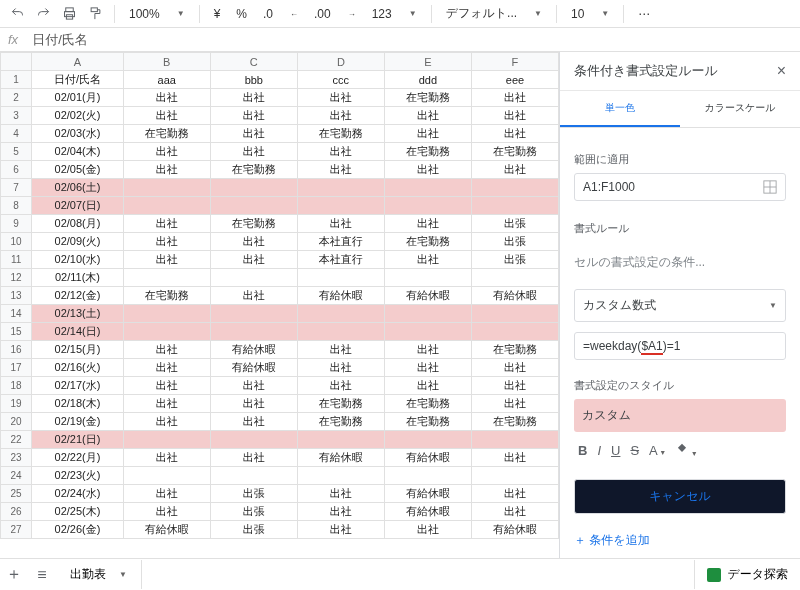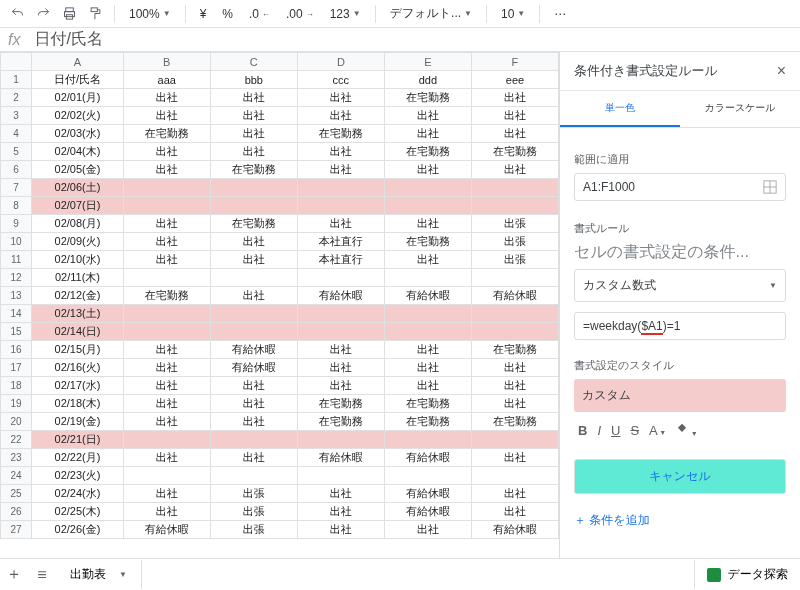--- a/index.html
+++ b/index.html
@@ -1,22 +1,22 @@
 <!DOCTYPE html>
 <html><head>
 <meta charset="utf-8">
 <style>
 * { box-sizing: border-box; margin: 0; padding: 0; font-family: Arial, "Hiragino Sans", sans-serif; }
 body { width: 800px; height: 590px; overflow: hidden; background: #fff; display: flex; flex-direction: column; }
 .topbar { height: 28px; border-bottom: 1px solid #e0e0e0; display: flex; align-items: center; padding: 0 6px; gap: 4px; font-size: 12px; color: #333; }
 .tb-btn { width: 22px; height: 22px; display: flex; align-items: center; justify-content: center; cursor: pointer; border-radius: 2px; }
 .tb-sep { width: 1px; height: 18px; background: #e0e0e0; margin: 0 4px; }
-.tb-text { padding: 0 6px; cursor: pointer; display: flex; align-items: center; gap: 3px; }
+.tb-text { padding: 0 6px; cursor: pointer; display: flex; align-items: center; gap: 17px; }
 .caret { font-size: 8px; color: #666; }
-.fxbar { height: 24px; border-bottom: 1px solid #e0e0e0; display: flex; align-items: center; padding: 0 8px; font-size: 16px; color: #555; }
+.fxbar { height: 24px; border-bottom: 1px solid #e0e0e0; display: flex; align-items: center; padding: 0 8px; font-size: 13px; color: #555; }
 .fx { font-style: italic; color: #999; margin-right: 14px; }
 .main { flex: 1; display: flex; overflow: hidden; }
 .sheet { flex: 1; display: flex; flex-direction: column; overflow: hidden; border-right: 1px solid #dadce0; }
 .grid-wrap { flex: 1; overflow: auto; }
 table.grid { border-collapse: collapse; font-size: 11px; color: #222; table-layout: fixed; width: 100%; }
 table.grid th, table.grid td { border: 1px solid #e0e0e0; text-align: center; height: 18px; padding: 0 4px; }
 table.grid th { background: #f8f9fa; font-weight: normal; color: #666; }
 th.rownum { width: 28px; background: #f8f9fa; font-size: 10px; }
 th.colA { width: 82px; }
 th.colX { width: 78px; }
@@ -34,21 +34,21 @@
 .sec-label { font-size: 11px; color: #5f6368; margin: 10px 0 6px; }
 .ipt { width: 100%; border: 1px solid #dadce0; border-radius: 3px; padding: 6px 8px; font-size: 12px; color: #3c4043; display: flex; align-items: center; justify-content: space-between; }
 .ipt .grid-ic { width: 14px; height: 14px; opacity: .6; }
 .sel-box { width: 100%; border: 1px solid #dadce0; border-radius: 3px; padding: 7px 8px; font-size: 12px; display: flex; justify-content: space-between; align-items: center; margin-bottom: 10px; }
 .formula span.hl { border-bottom: 2px solid #d93025; }
 .style-prev { background: #f4cccc; padding: 8px; border-radius: 3px; font-size: 12px; margin-bottom: 8px; }
 .fmt-row { display: flex; gap: 10px; align-items: center; color: #5f6368; font-size: 13px; padding: 2px 4px; }
 .fmt-row span { cursor: pointer; }
 .btns { display: flex; gap: 10px; margin-top: 18px; }
 .btn { flex: 1; text-align: center; padding: 8px 0; border-radius: 3px; cursor: pointer; font-size: 12px; }
-.btn.cancel { border: 1px solid #dadce0; color: #1a73e8; background: #5eead4; }
+.btn.cancel { border: 1px solid #dadce0; color: #1a73e8; background: #0f172a; }
 .btn.done { background: #1e8e3e; color: #fff; }
 .add-cond { color: #1a73e8; font-size: 12px; margin-top: 18px; cursor: pointer; }
 .bottom { height: 32px; border-top: 1px solid #e0e0e0; display: flex; align-items: center; font-size: 12px; }
 .bt-btn { width: 28px; text-align: center; color: #5f6368; cursor: pointer; font-size: 16px; }
 .sheet-tab { padding: 6px 14px; border-right: 1px solid #e0e0e0; cursor: pointer; display: flex; align-items: center; gap: 13px; }
 .explore { margin-left: auto; padding: 6px 12px; cursor: pointer; display: flex; align-items: center; gap: 6px; border-left: 1px solid #e0e0e0; }
 .explore .eic { width: 14px; height: 14px; background: #1e8e3e; border-radius: 2px; }
 svg.ic { width: 15px; height: 15px; stroke: #5f6368; stroke-width: 1.6; fill: none; }
 </style>
 </head>
@@ -383,21 +383,21 @@
       <div class="sec-label">範囲に適用</div>
       <div class="ipt">
         <span>A1:F1000</span>
         <svg class="grid-ic" viewBox="0 0 16 16" stroke="#5f6368" fill="none">
             <rect x="1" y="1" width="14" height="14"></rect>
             <path d="M1 8h14M8 1v14"></path>
           </svg>
       </div>
 
       <div class="sec-label" style="margin-top:20px">書式ルール</div>
-      <div style="font-size:16px;color:#80868b;margin:6px 0">セルの書式設定の条件...</div>
+      <div style="font-size:12px;color:#80868b;margin:18px 0">セルの書式設定の条件...</div>
       <div class="sel-box">
         <span>カスタム数式</span>
         <span class="caret">▼</span>
       </div>
       <div class="ipt formula">
         <span><span>=weekday(</span><span class="hl">$A1</span><span>)=1</span></span>
       </div>
 
       <div class="sec-label" style="margin-top:18px">書式設定のスタイル</div>
       <div class="style-prev">カスタム</div>

